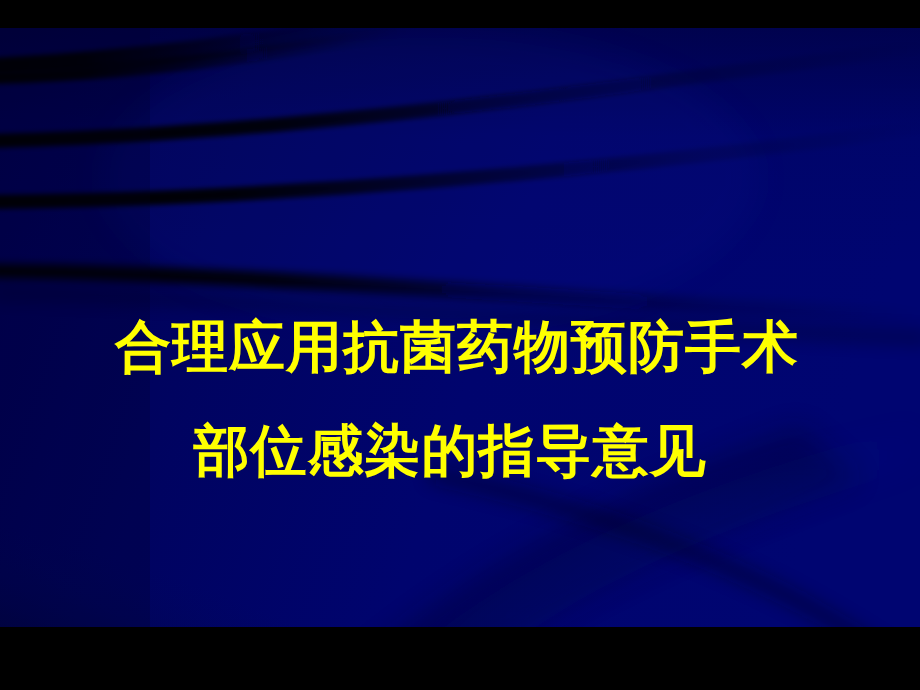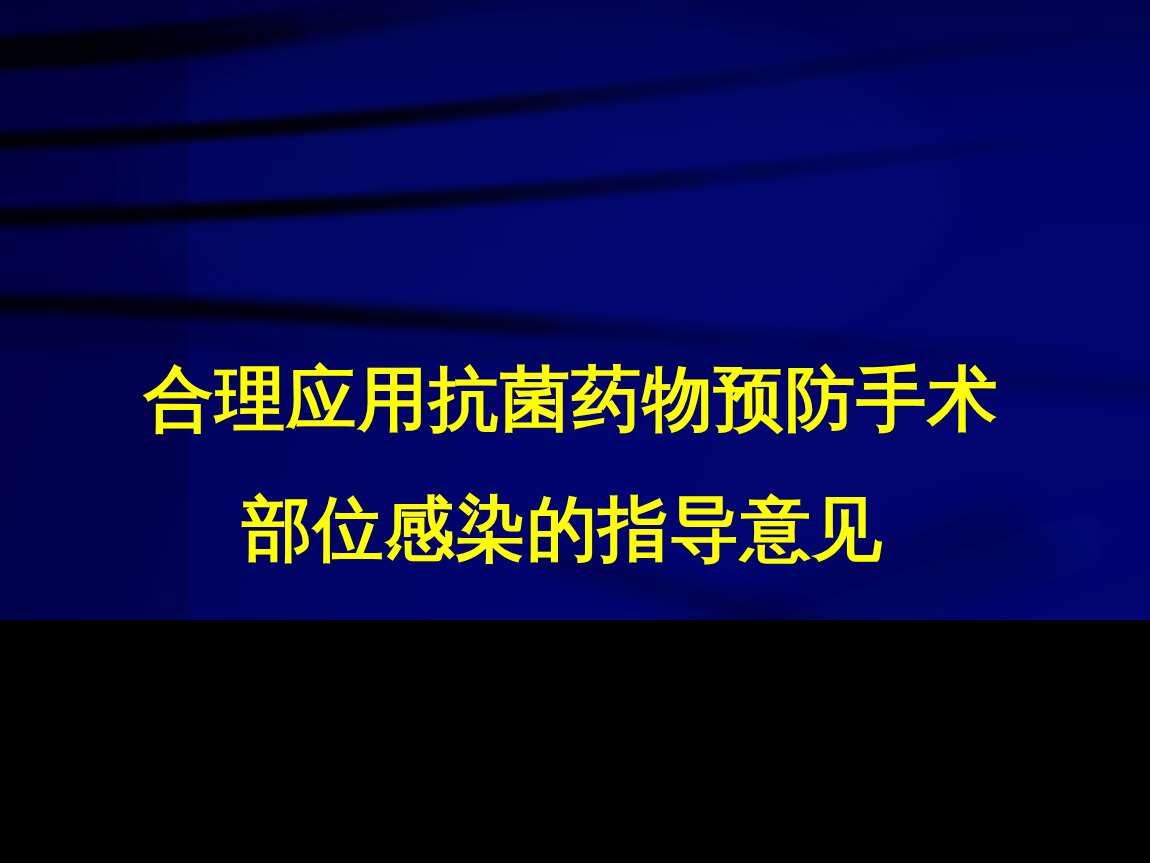--- a/index.html
+++ b/index.html
@@ -11,23 +11,24 @@
   body {
     width: 920px;
     height: 690px;
     overflow: hidden;
     font-family: "DejaVu Sans", "Liberation Sans", sans-serif;
   }
 
   #slide {
     position: relative;
     width: 920px;
-    height: 496px;
+    height: 599px;
     overflow: hidden;
     background: #00046e;
+    margin-top: 28px;
   }
 
   
   #slide-background {
     position: absolute;
     inset: 0;
     width: 920px;
     height: 690px;
   }
   #slide-background svg {

